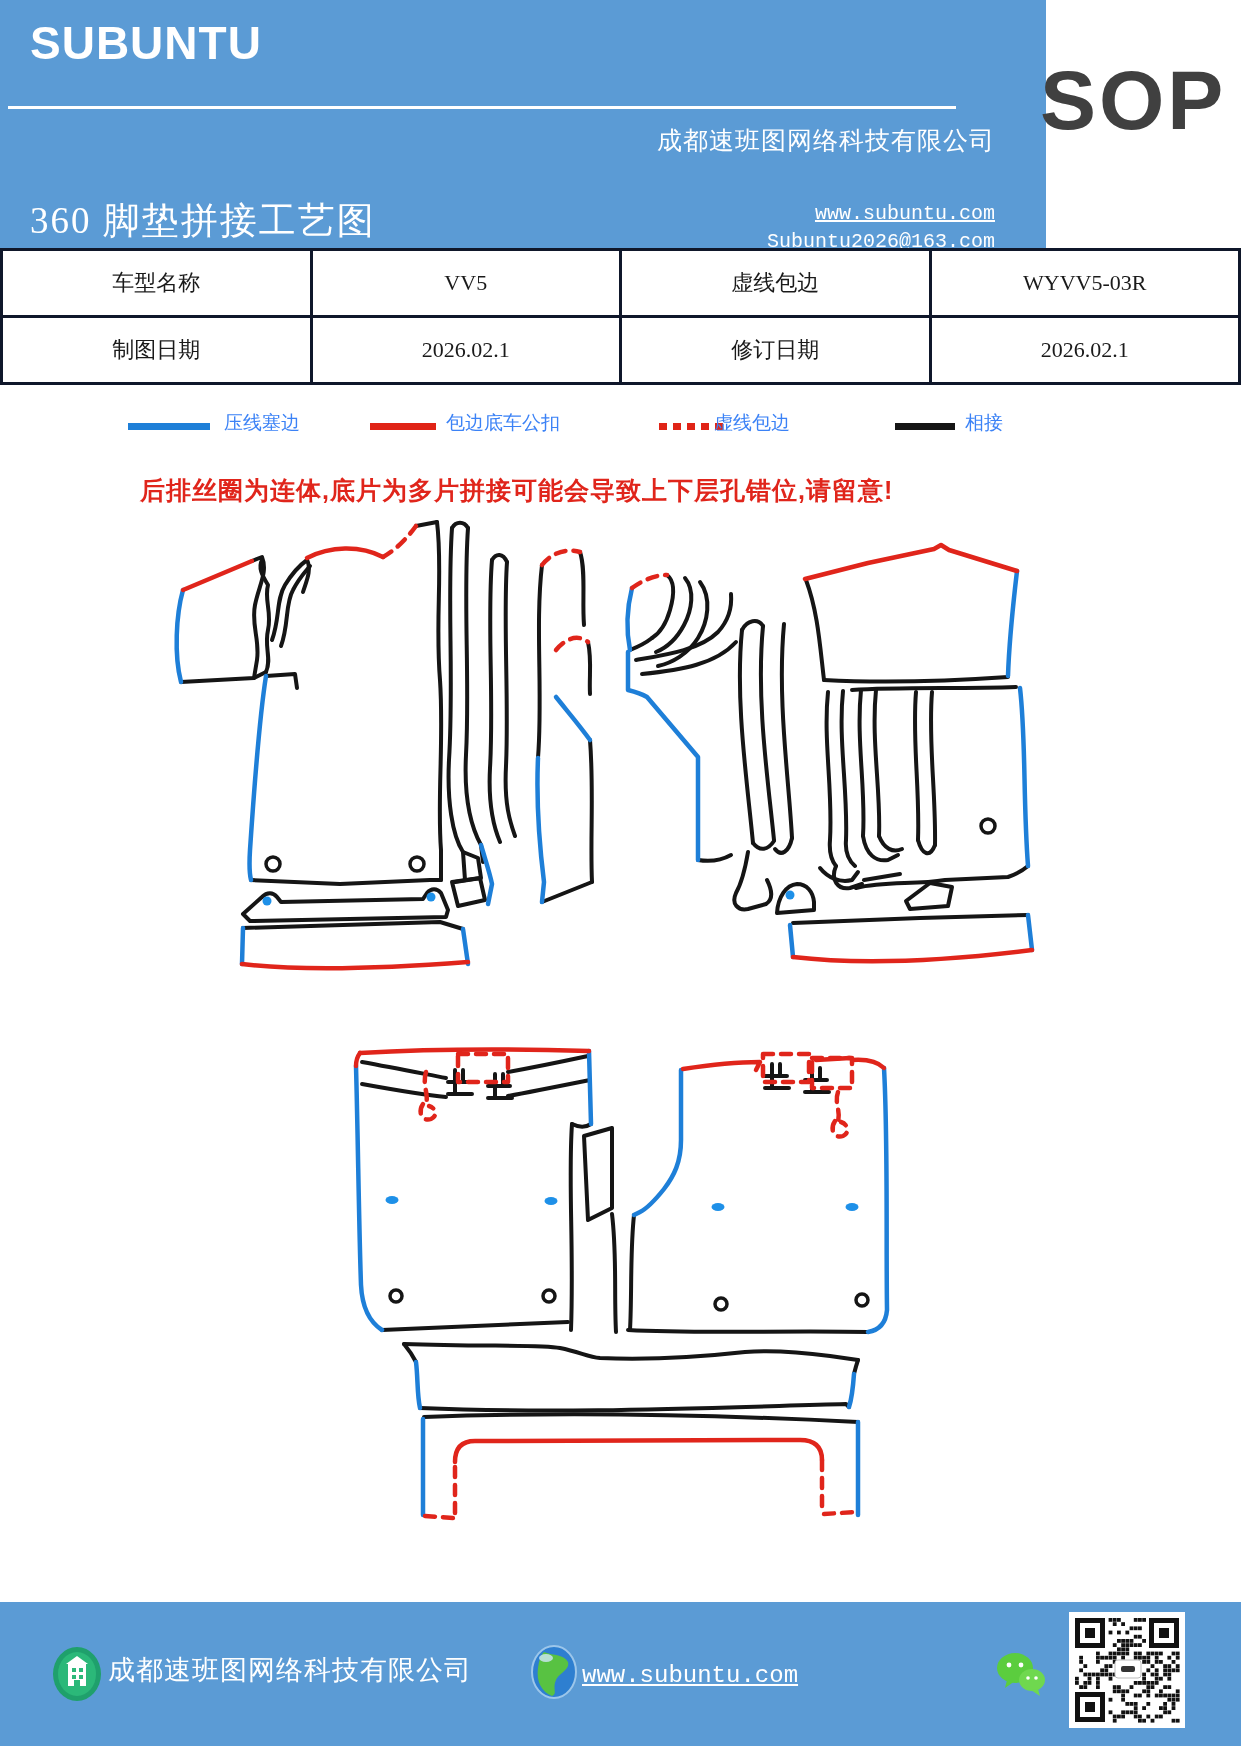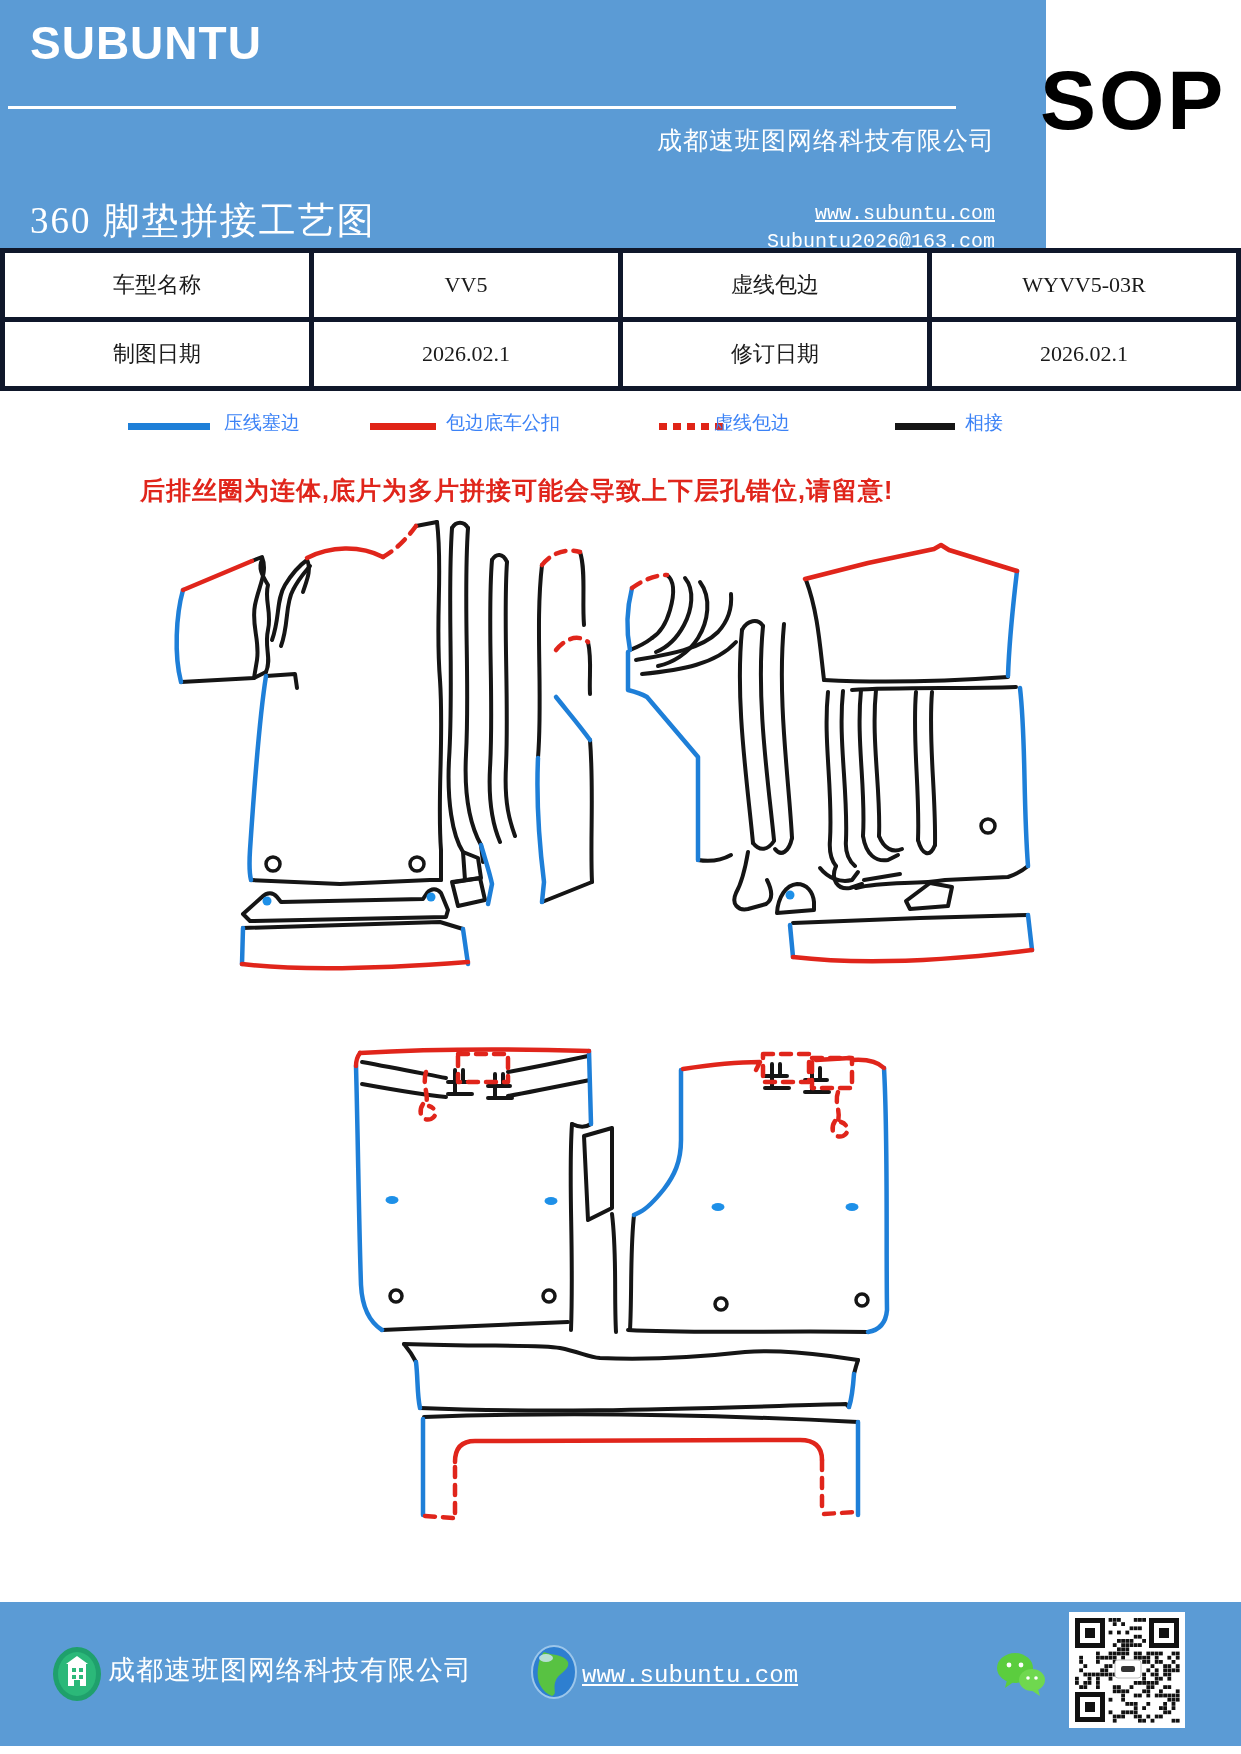--- a/index.html
+++ b/index.html
@@ -11,25 +11,25 @@
         letter-spacing:1px;font-family:"Liberation Sans","DejaVu Sans",sans-serif;}
   .hdr-line{position:absolute;left:8px;top:106px;width:948px;height:3px;background:#fff;}
   .doc-title{position:absolute;left:30px;top:172px;font-size:37px;color:#fff;
         font-family:"Liberation Serif","DejaVu Serif",serif;letter-spacing:2px;margin-top:24px;}
   .hdr-company{position:absolute;left:630px;top:124px;width:365px;text-align:right;font-size:25px;
         color:#fff;font-family:"Liberation Serif","DejaVu Serif",serif;letter-spacing:1px;}
   .hdr-web{position:absolute;left:630px;top:202px;width:365px;text-align:right;font-size:20px;color:#fff;
         font-family:"Liberation Mono","DejaVu Sans Mono",monospace;text-decoration:underline;cursor:pointer;}
   .hdr-mail{position:absolute;left:630px;top:230px;width:365px;text-align:right;font-size:20px;color:#fff;
         font-family:Liberation Mono, monospace;}
-  .sop{position:absolute;left:1040px;top:52px;font-size:84px;font-weight:bold;color:#000000;letter-spacing:3px;}
+  .sop{position:absolute;left:1040px;top:52px;font-size:84px;font-weight:bold;color:#404040;letter-spacing:3px;}
   
   .info-table{position:absolute;left:0;top:248px;width:1241px;height:124px;border-collapse:collapse;
         table-layout:fixed;font-size:22px;color:#1a1a1a;}
-  .info-table td{border:5px solid #0f172a;text-align:center;vertical-align:middle;height:62px;
+  .info-table td{border:3px solid #0f172a;text-align:center;vertical-align:middle;height:62px;
         font-family:"Liberation Serif","DejaVu Serif",serif;}
   
   .legend-swatch{position:absolute;height:7px;top:423px;}
   .legend-label{position:absolute;top:410px;font-size:19px;color:#3b82f6;
         font-family:"Liberation Serif","DejaVu Serif",serif;}
   .sw-blue{left:128px;width:82px;background:#1e7fd8;}
   .sw-red{left:370px;width:66px;background:#e02417;}
   .sw-dash{left:659px;width:64px;background:repeating-linear-gradient(90deg,#e02417 0 8px,#ffffff 8px 14px);}
   .sw-black{left:895px;width:60px;background:#151515;}
   .lb1{left:224px;} .lb2{left:446px;} .lb3{left:714px;} .lb4{left:965px;}

